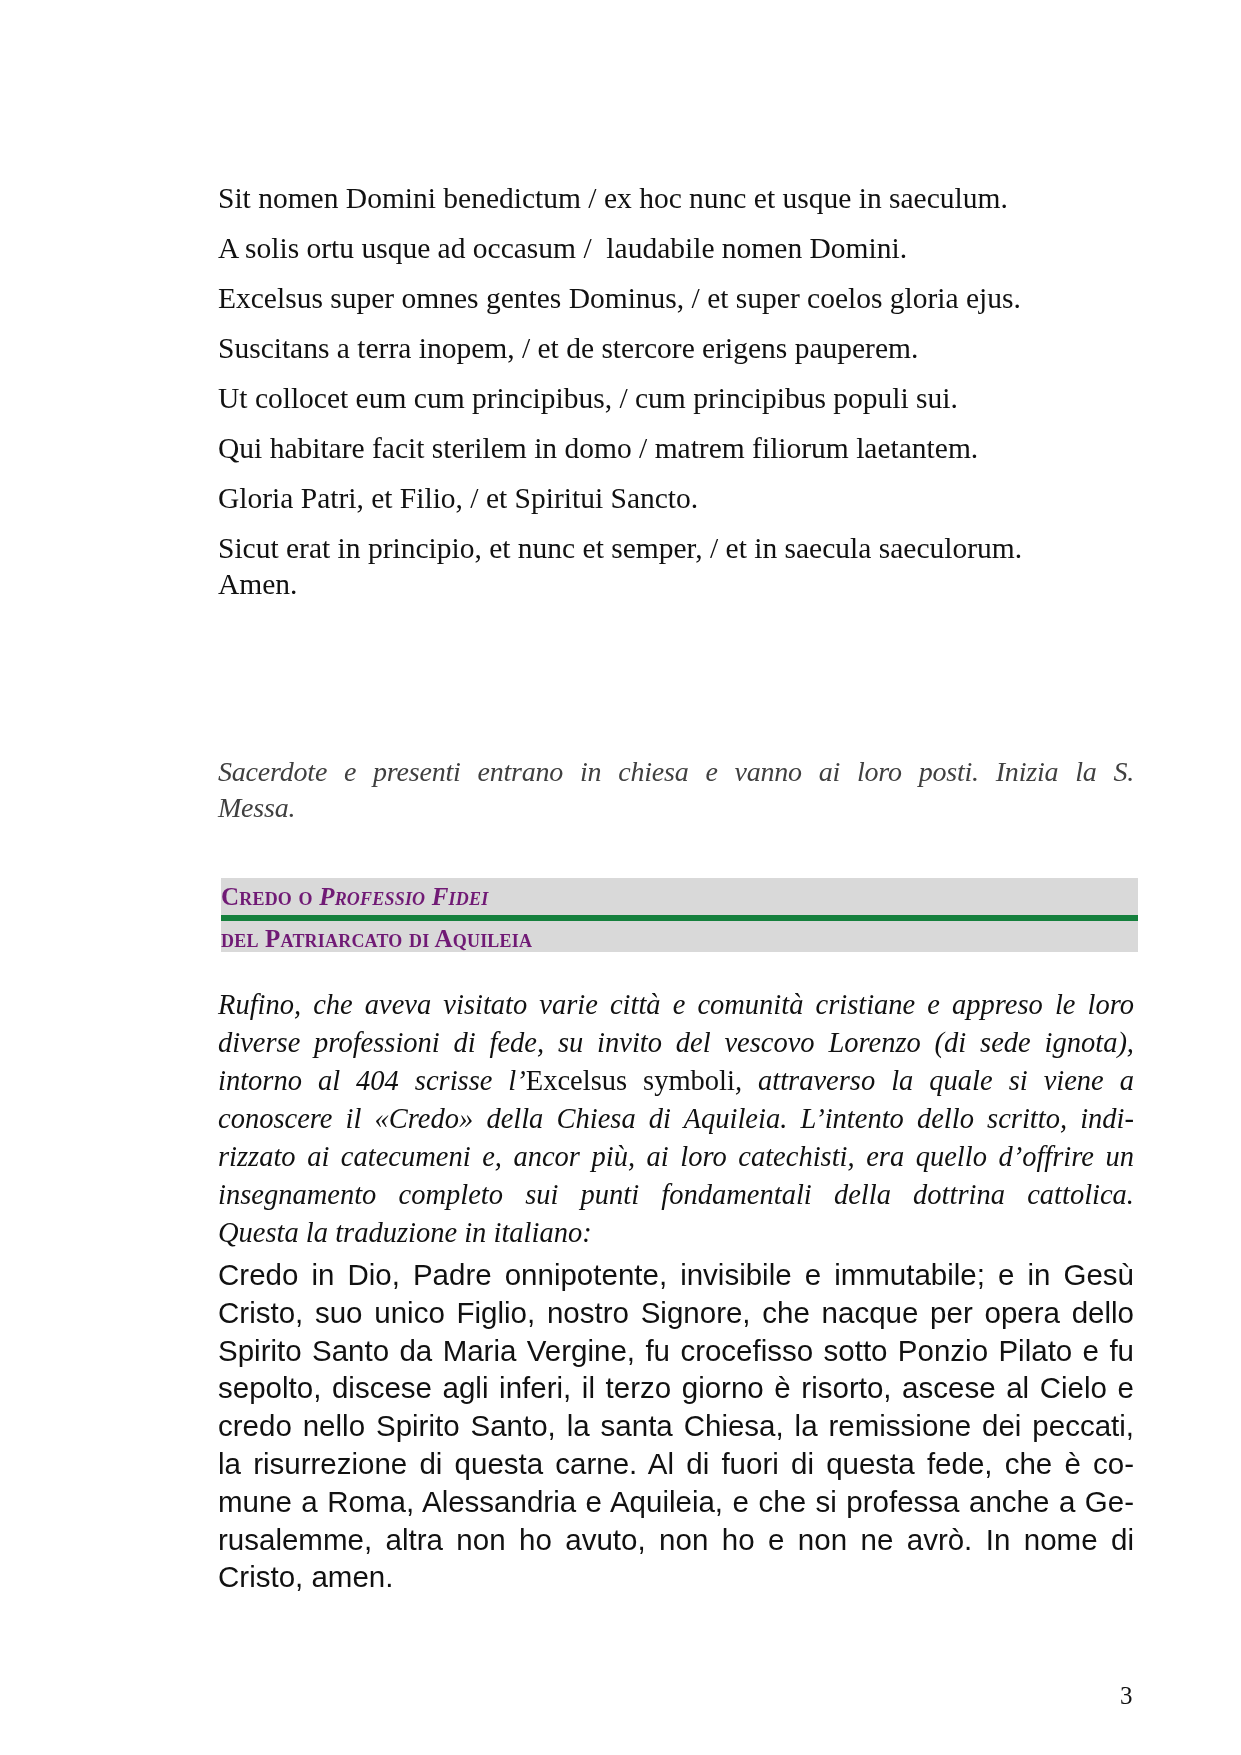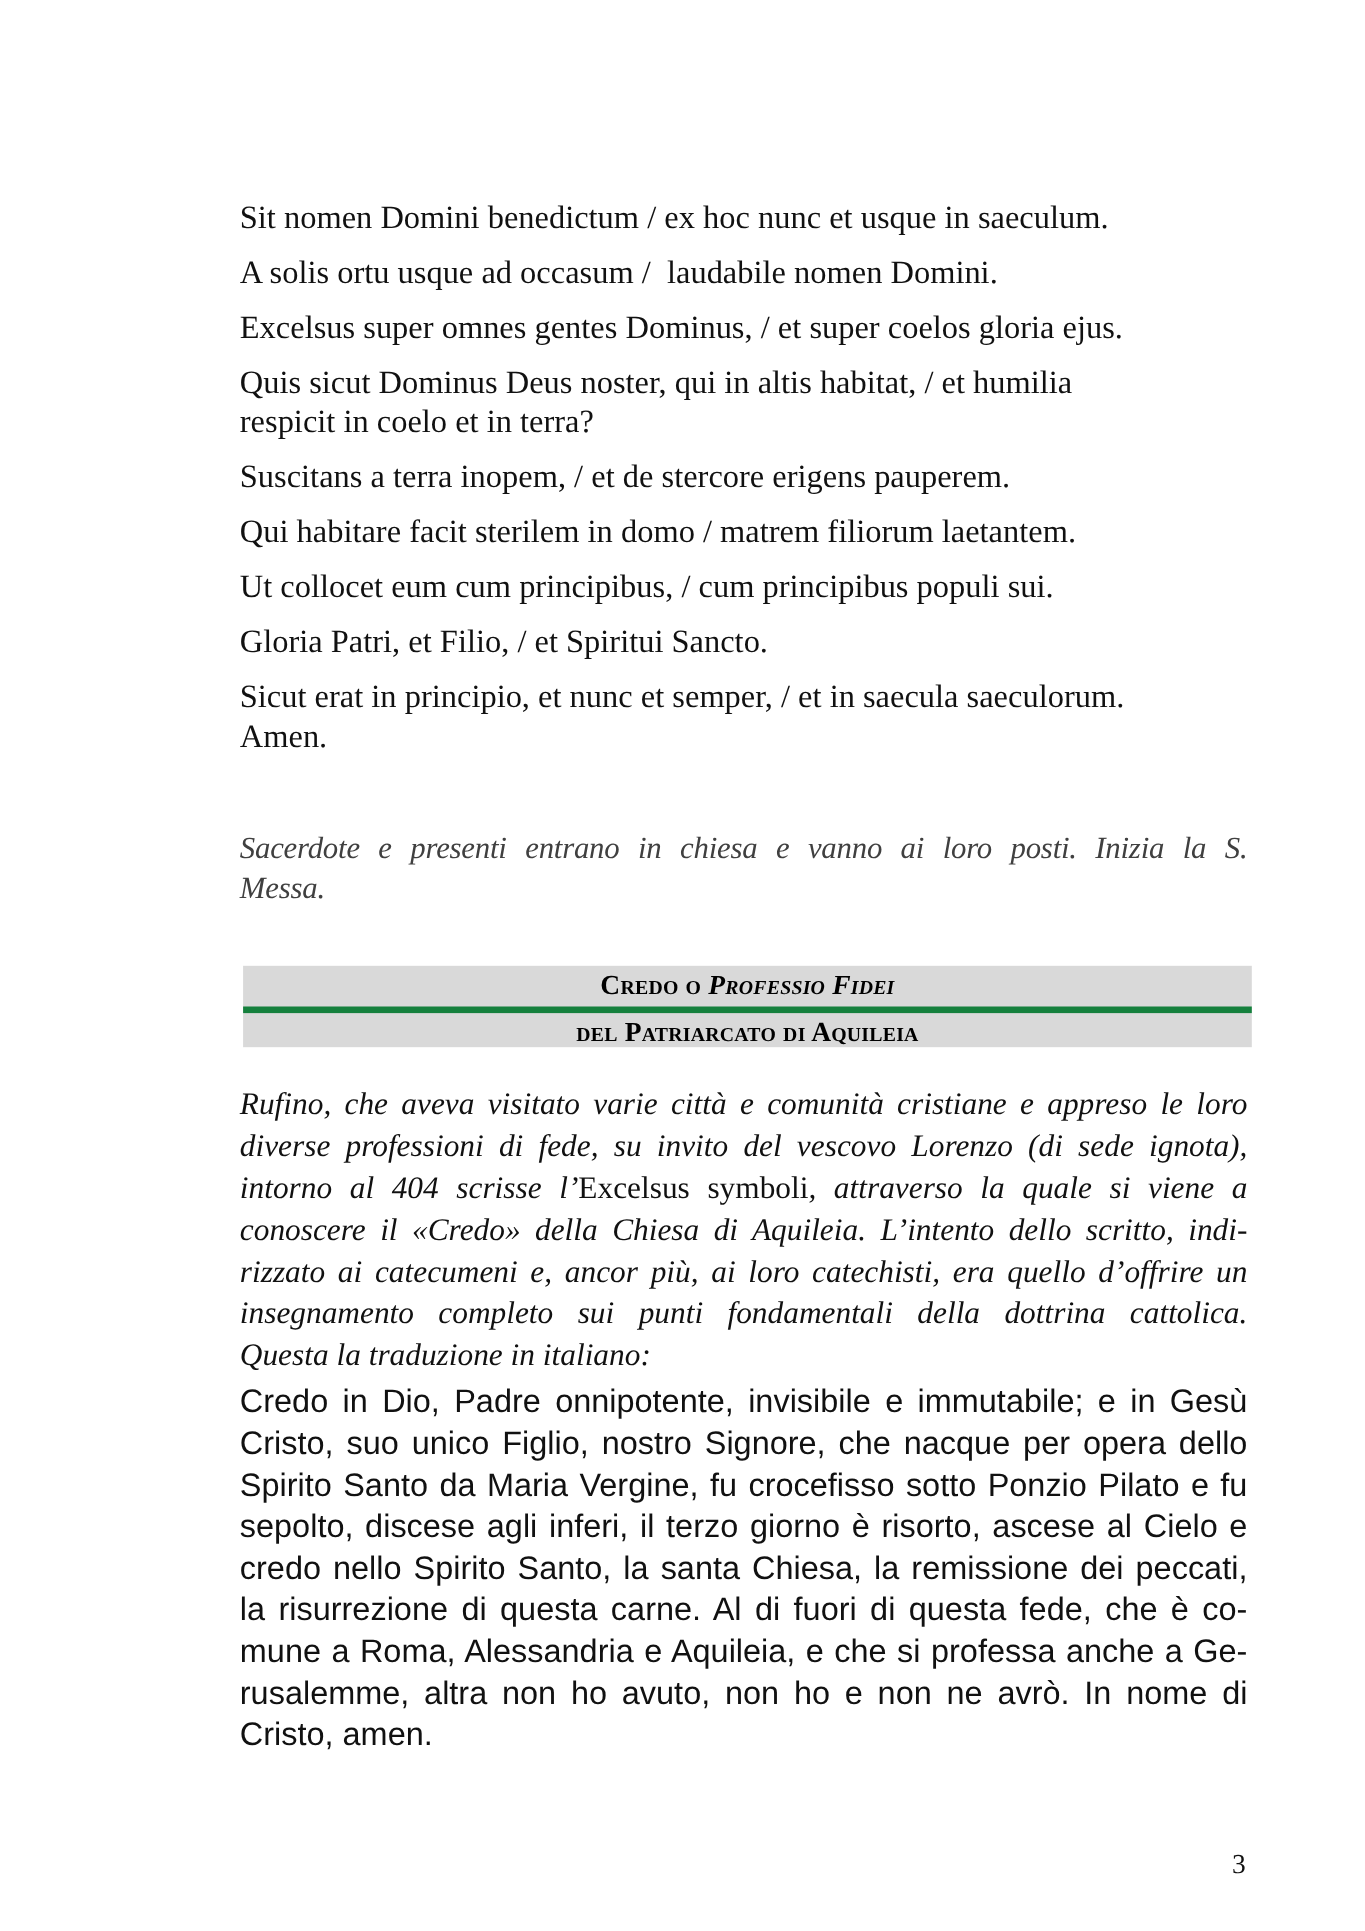--- a/index.html
+++ b/index.html
@@ -15,23 +15,23 @@
 
   
   .rubric { top: 722px; font-family: "Liberation Serif", serif; font-style: italic;
             font-size: 28px; line-height: 36px; color: #404040; letter-spacing: -0.2px; }
   .rubric .jl { display: block; text-align: justify; text-align-last: justify; }
   .rubric .ll { display: block; }
 
   
   .head-box { position: absolute; left: 209px; top: 846px; width: 917px; height: 74px;
               background: #d9d9d9; }
-  .head-box .row { height: 37px; line-height: 37px; text-align: center;
+  .head-box .row { height: 37px; line-height: 37px; text-align: left;
                    font-family: "Liberation Serif", serif; font-weight: bold;
-                   font-size: 25px; font-variant: small-caps; color: #000000; letter-spacing: 0.2px; }
+                   font-size: 25px; font-variant: small-caps; color: #701a75; letter-spacing: 0.2px; }
   .head-box .row + .row { border-top: 6px solid #15803d; height: 36px; line-height: 36px; }
   .head-box .it { font-style: italic; }
 
   
   .intro { top: 954px; font-family: "Liberation Serif", serif; font-style: italic;
            font-size: 28.5px; line-height: 38px; }
   .intro .jl { display: block; text-align: justify; text-align-last: justify; white-space: nowrap; }
   .intro .ll { display: block; }
   .intro .up { font-style: normal; }
 
@@ -45,24 +45,23 @@
 </style>
 </head>
 <body>
 
 <div class="page">
 
   <div class="col psalm">
     <p class="verse"><span>Sit nomen Domini benedictum / ex hoc nunc et usque in saeculum.</span></p>
     <p class="verse"><span style="white-space:pre">A solis ortu usque ad occasum /  laudabile nomen Domini.</span></p>
     <p class="verse"><span>Excelsus super omnes gentes Dominus, / et super coelos gloria ejus.</span></p>
-    <p class="verse"><span>Quis sicut Dominus Deus noster, qui in altis habitat, / et humilia</span><br><span>respicit in coelo et in terra?</span></p>
     <p class="verse"><span>Suscitans a terra inopem, / et de stercore erigens pauperem.</span></p>
+    <p class="verse"><span>Ut collocet eum cum principibus, / cum principibus populi sui.</span></p>
     <p class="verse"><span>Qui habitare facit sterilem in domo / matrem filiorum laetantem.</span></p>
-    <p class="verse"><span>Ut collocet eum cum principibus, / cum principibus populi sui.</span></p>
     <p class="verse"><span>Gloria Patri, et Filio, / et Spiritui Sancto.</span></p>
     <p class="verse"><span>Sicut erat in principio, et nunc et semper, / et in saecula saeculorum.</span><br><span>Amen.</span></p>
   </div>
 
   <div class="col rubric">
     <span class="jl">Sacerdote e presenti entrano in chiesa e vanno ai loro posti. Inizia la S.</span>
     <span class="ll">Messa.</span>
   </div>
 
   <div class="head-box">

